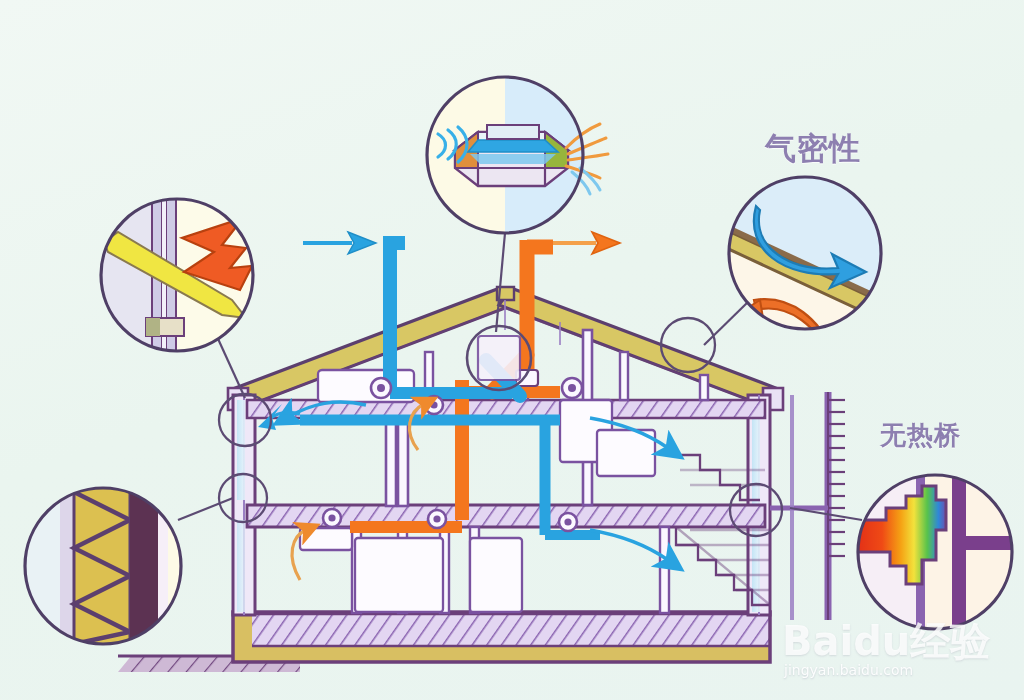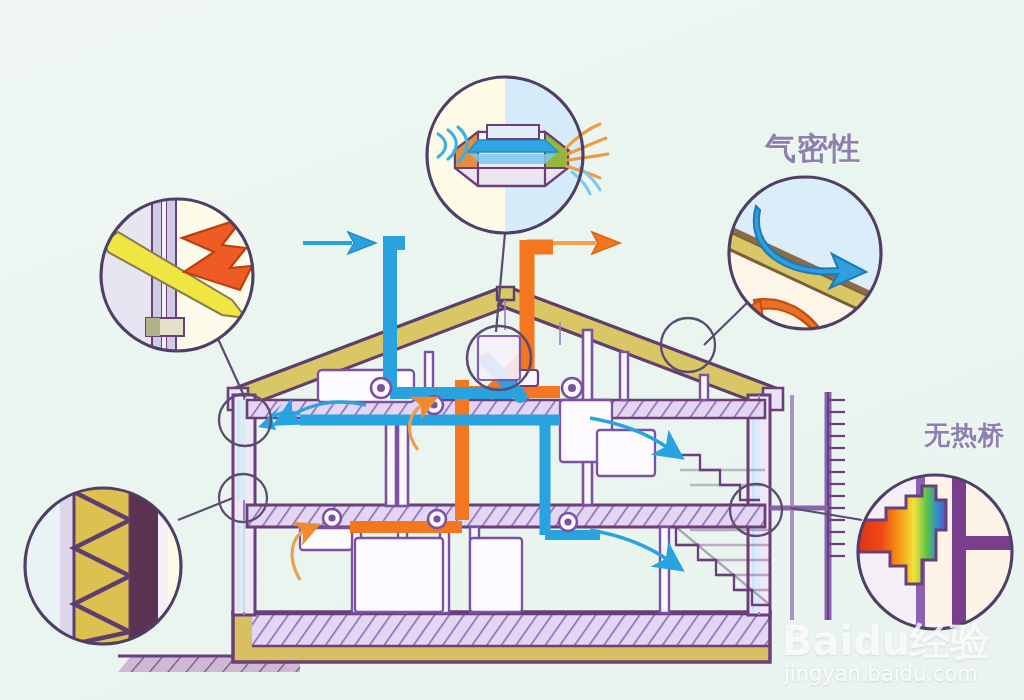--- a/index.html
+++ b/index.html
@@ -19,36 +19,36 @@
     color:#8d7fb0;
     letter-spacing:1px;
     white-space:nowrap;
     text-shadow:0 1px 0 rgba(255,255,255,.75);
     user-select:none;
   }
   #lbl-title{left:352px;top:8px;font-size:29px;color:#7d6fa6;}
   #lbl-windows{left:36px;top:136px;font-size:27px;}
   #lbl-airtight{left:765px;top:128px;font-size:31px;}
   #lbl-insulation{left:38px;top:440px;font-size:26px;}
-  #lbl-nobridge{left:880px;top:418px;font-size:26px;margin-left:44px;}
+  #lbl-nobridge{left:880px;top:418px;font-size:26px;}
 
   
   #wm{position:absolute;left:778px;top:612px;width:244px;height:84px;user-select:none;}
   #wm-main{
     position:absolute;left:4px;top:2px;
     font-size:40px;font-weight:bold;
     color:rgba(255,255,255,.82);
     letter-spacing:0px;
     -webkit-text-stroke:0px;
     text-shadow:0 1px 2px rgba(150,150,170,.28);
     font-family:"DejaVu Sans","Liberation Sans",sans-serif;
   }
   #wm-sub{
     position:absolute;left:6px;top:50px;
-    font-size:21px;color:rgba(255,255,255,.92);
+    font-size:14px;color:rgba(255,255,255,.92);
     text-shadow:0 1px 2px rgba(140,140,165,.35);
     font-family:"DejaVu Sans","Liberation Sans",sans-serif;
   }
 </style>
 </head>
 <body>
 
 <div id="stage">
 
   <svg class="layer" viewBox="0 0 1024 700">

